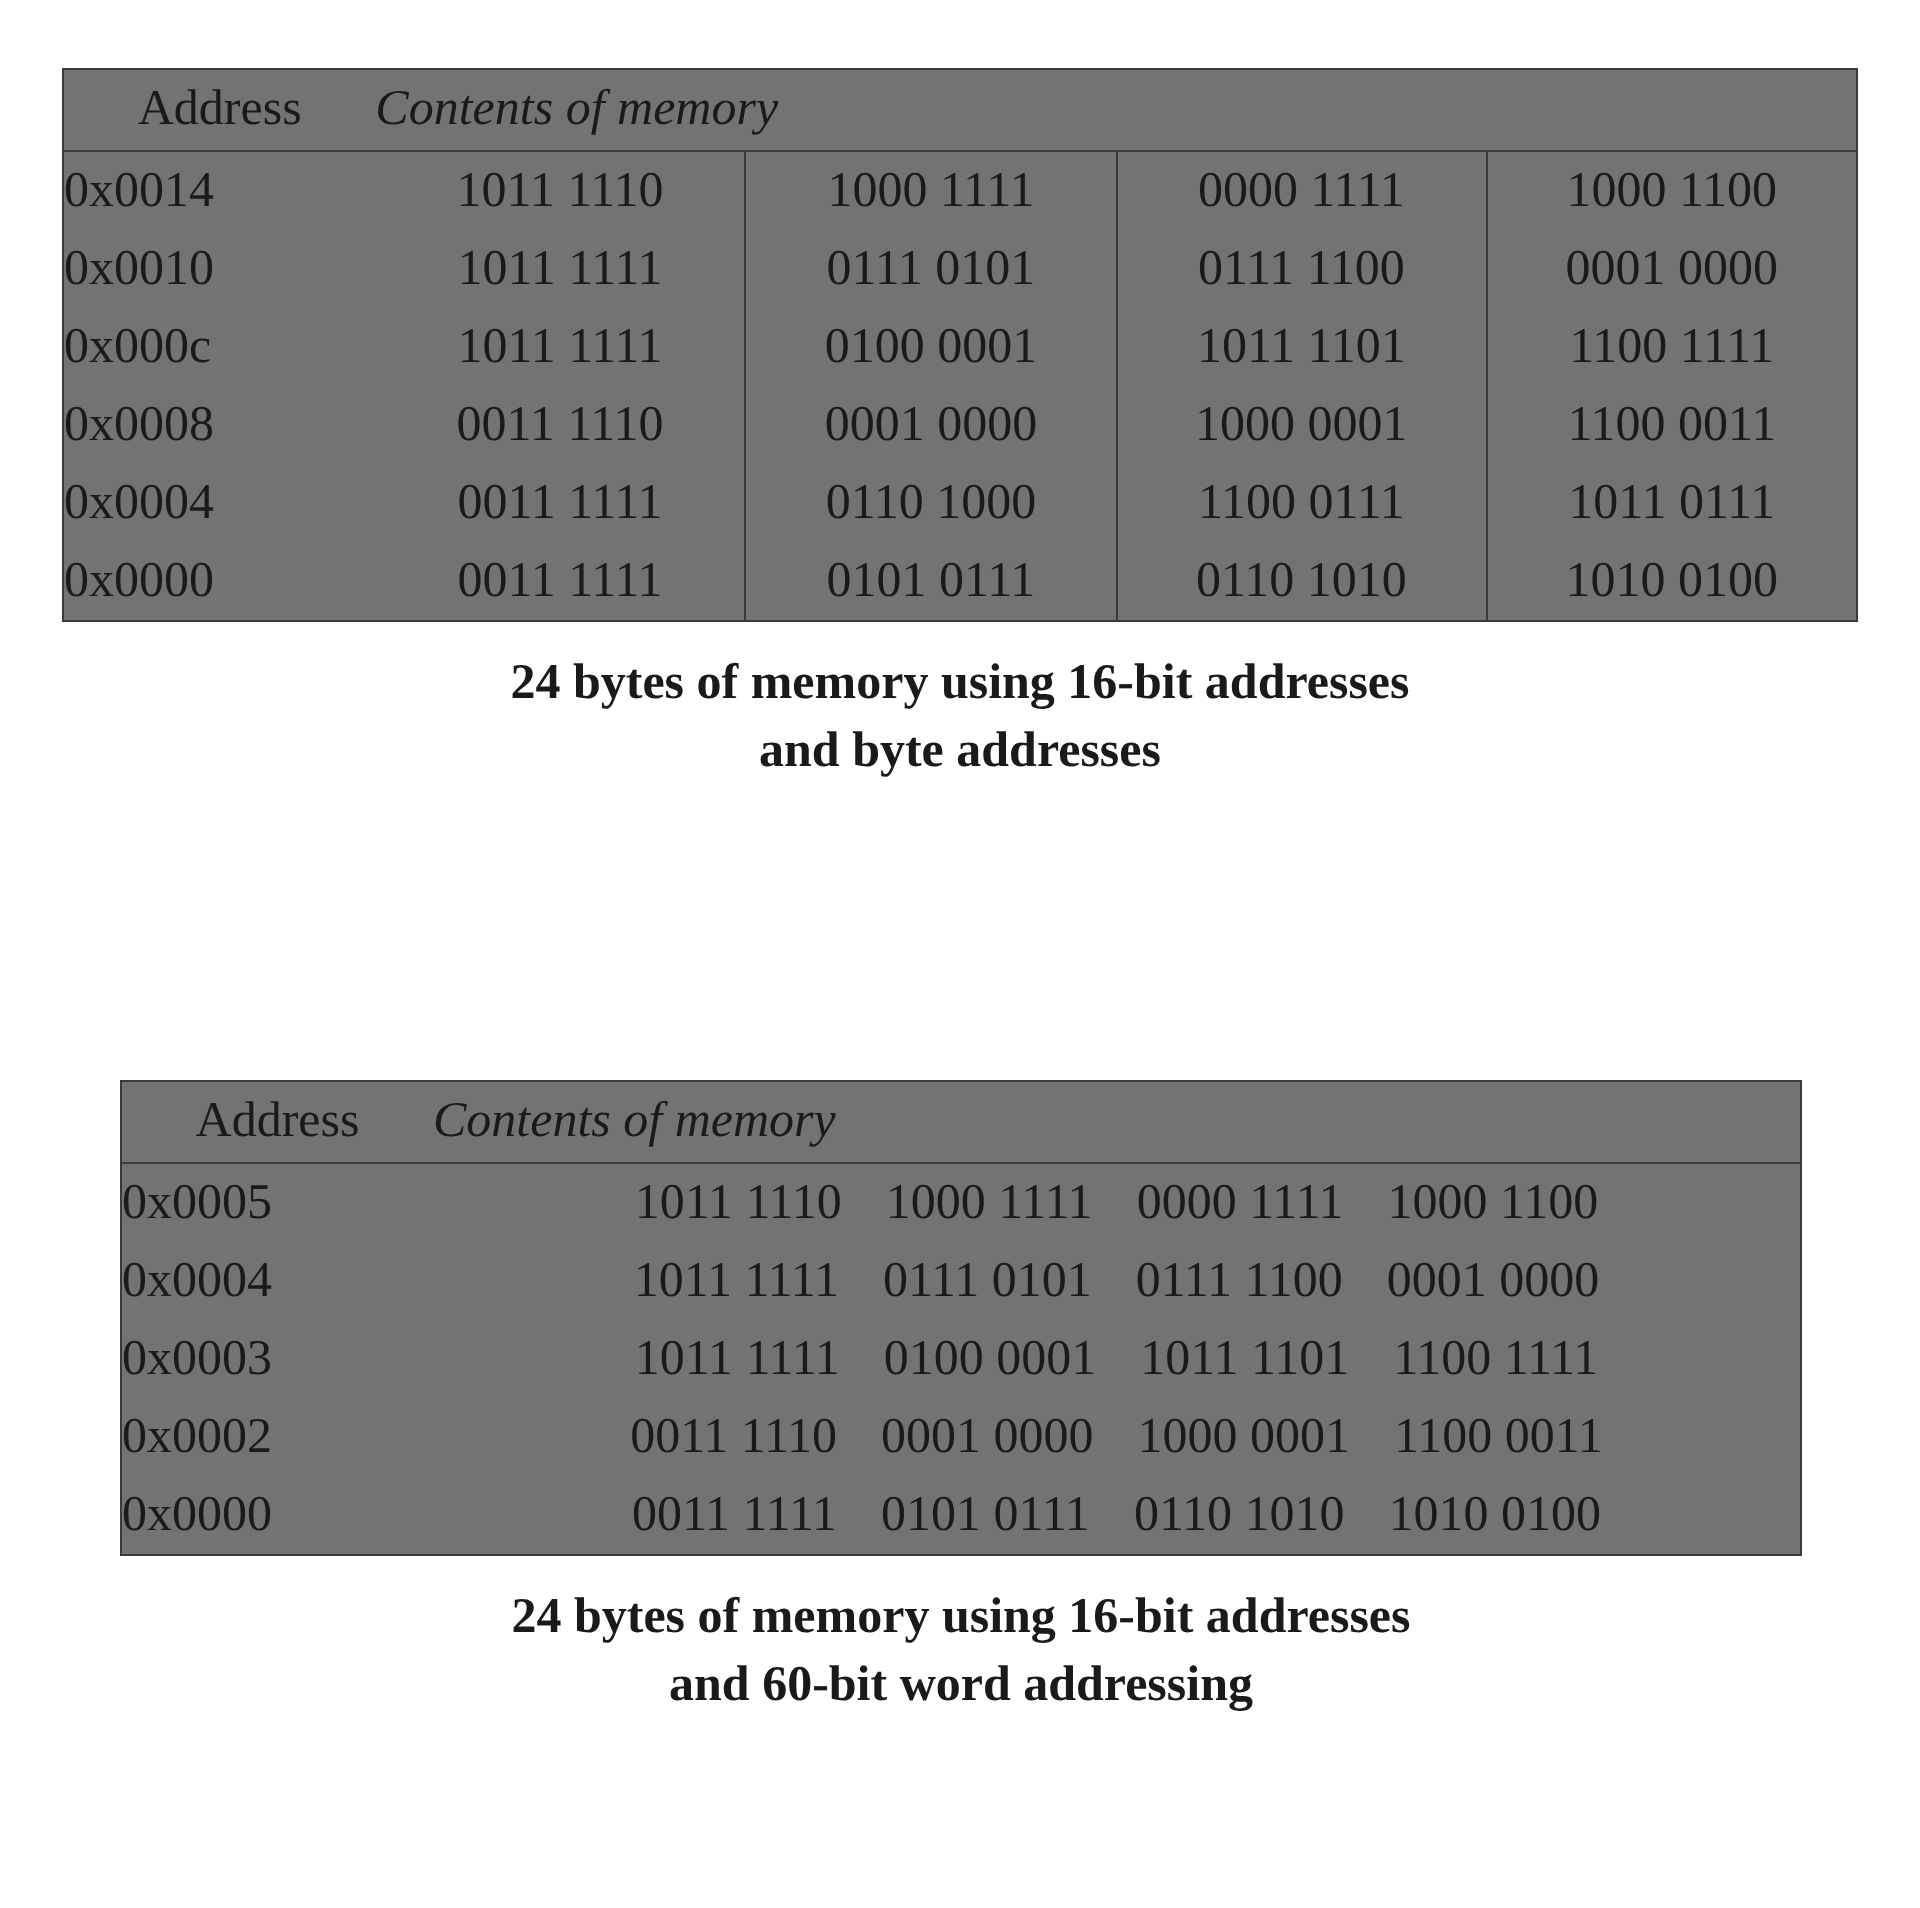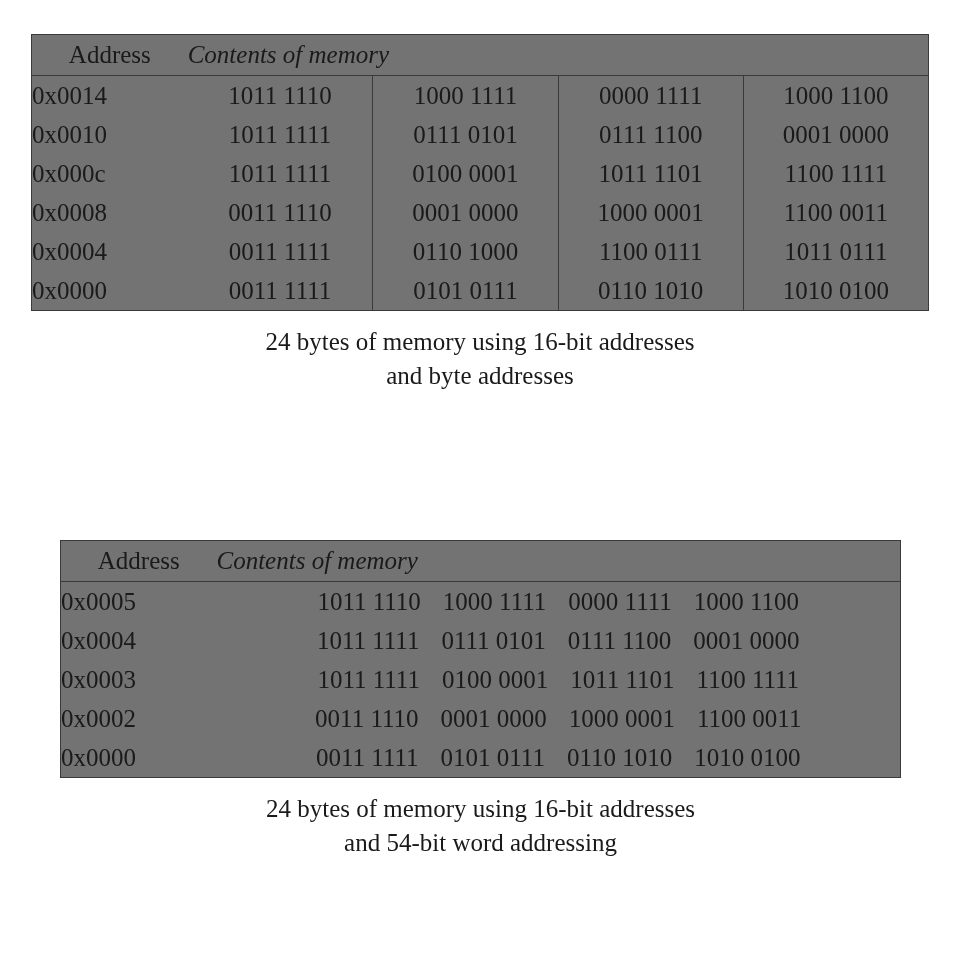--- a/index.html
+++ b/index.html
@@ -87,21 +87,21 @@
   #figure-byte-addressing col.c-addr { width: 156px; }
   #figure-byte-addressing col.c-byte { width: 185px; }
   #figure-word-addressing col.c-addr { width: 156px; }
 
   .caption {
     margin-top: 14px;
     text-align: center;
     font-size: 25px;
     line-height: 1.34;
   }
-  .caption .cap-line { display: block; }
+  .caption .cap-line { display: block; font-weight: bold; }
 </style>
 </head>
 <body>
 
 <div class="figure" id="figure-byte-addressing">
   <table class="mem-table">
     <colgroup>
       <col class="c-addr">
         <col class="c-byte">
         <col class="c-byte">
@@ -205,15 +205,15 @@
         <td class="addr-cell">0x0000</td>
         <td class="word-cell">
           <span class="bgroup">0011 1111</span><span class="bgroup">0101 0111</span><span class="bgroup">0110 1010</span><span class="bgroup">1010 0100</span>
         </td>
       </tr>
     </tbody>
   </table>
 
   <div class="caption">
     <span class="cap-line">24 bytes of memory using 16-bit addresses</span>
-    <span class="cap-line">and 54-bit word addressing</span>
+    <span class="cap-line">and 60-bit word addressing</span>
   </div>
 </div>
 
 </body></html>

